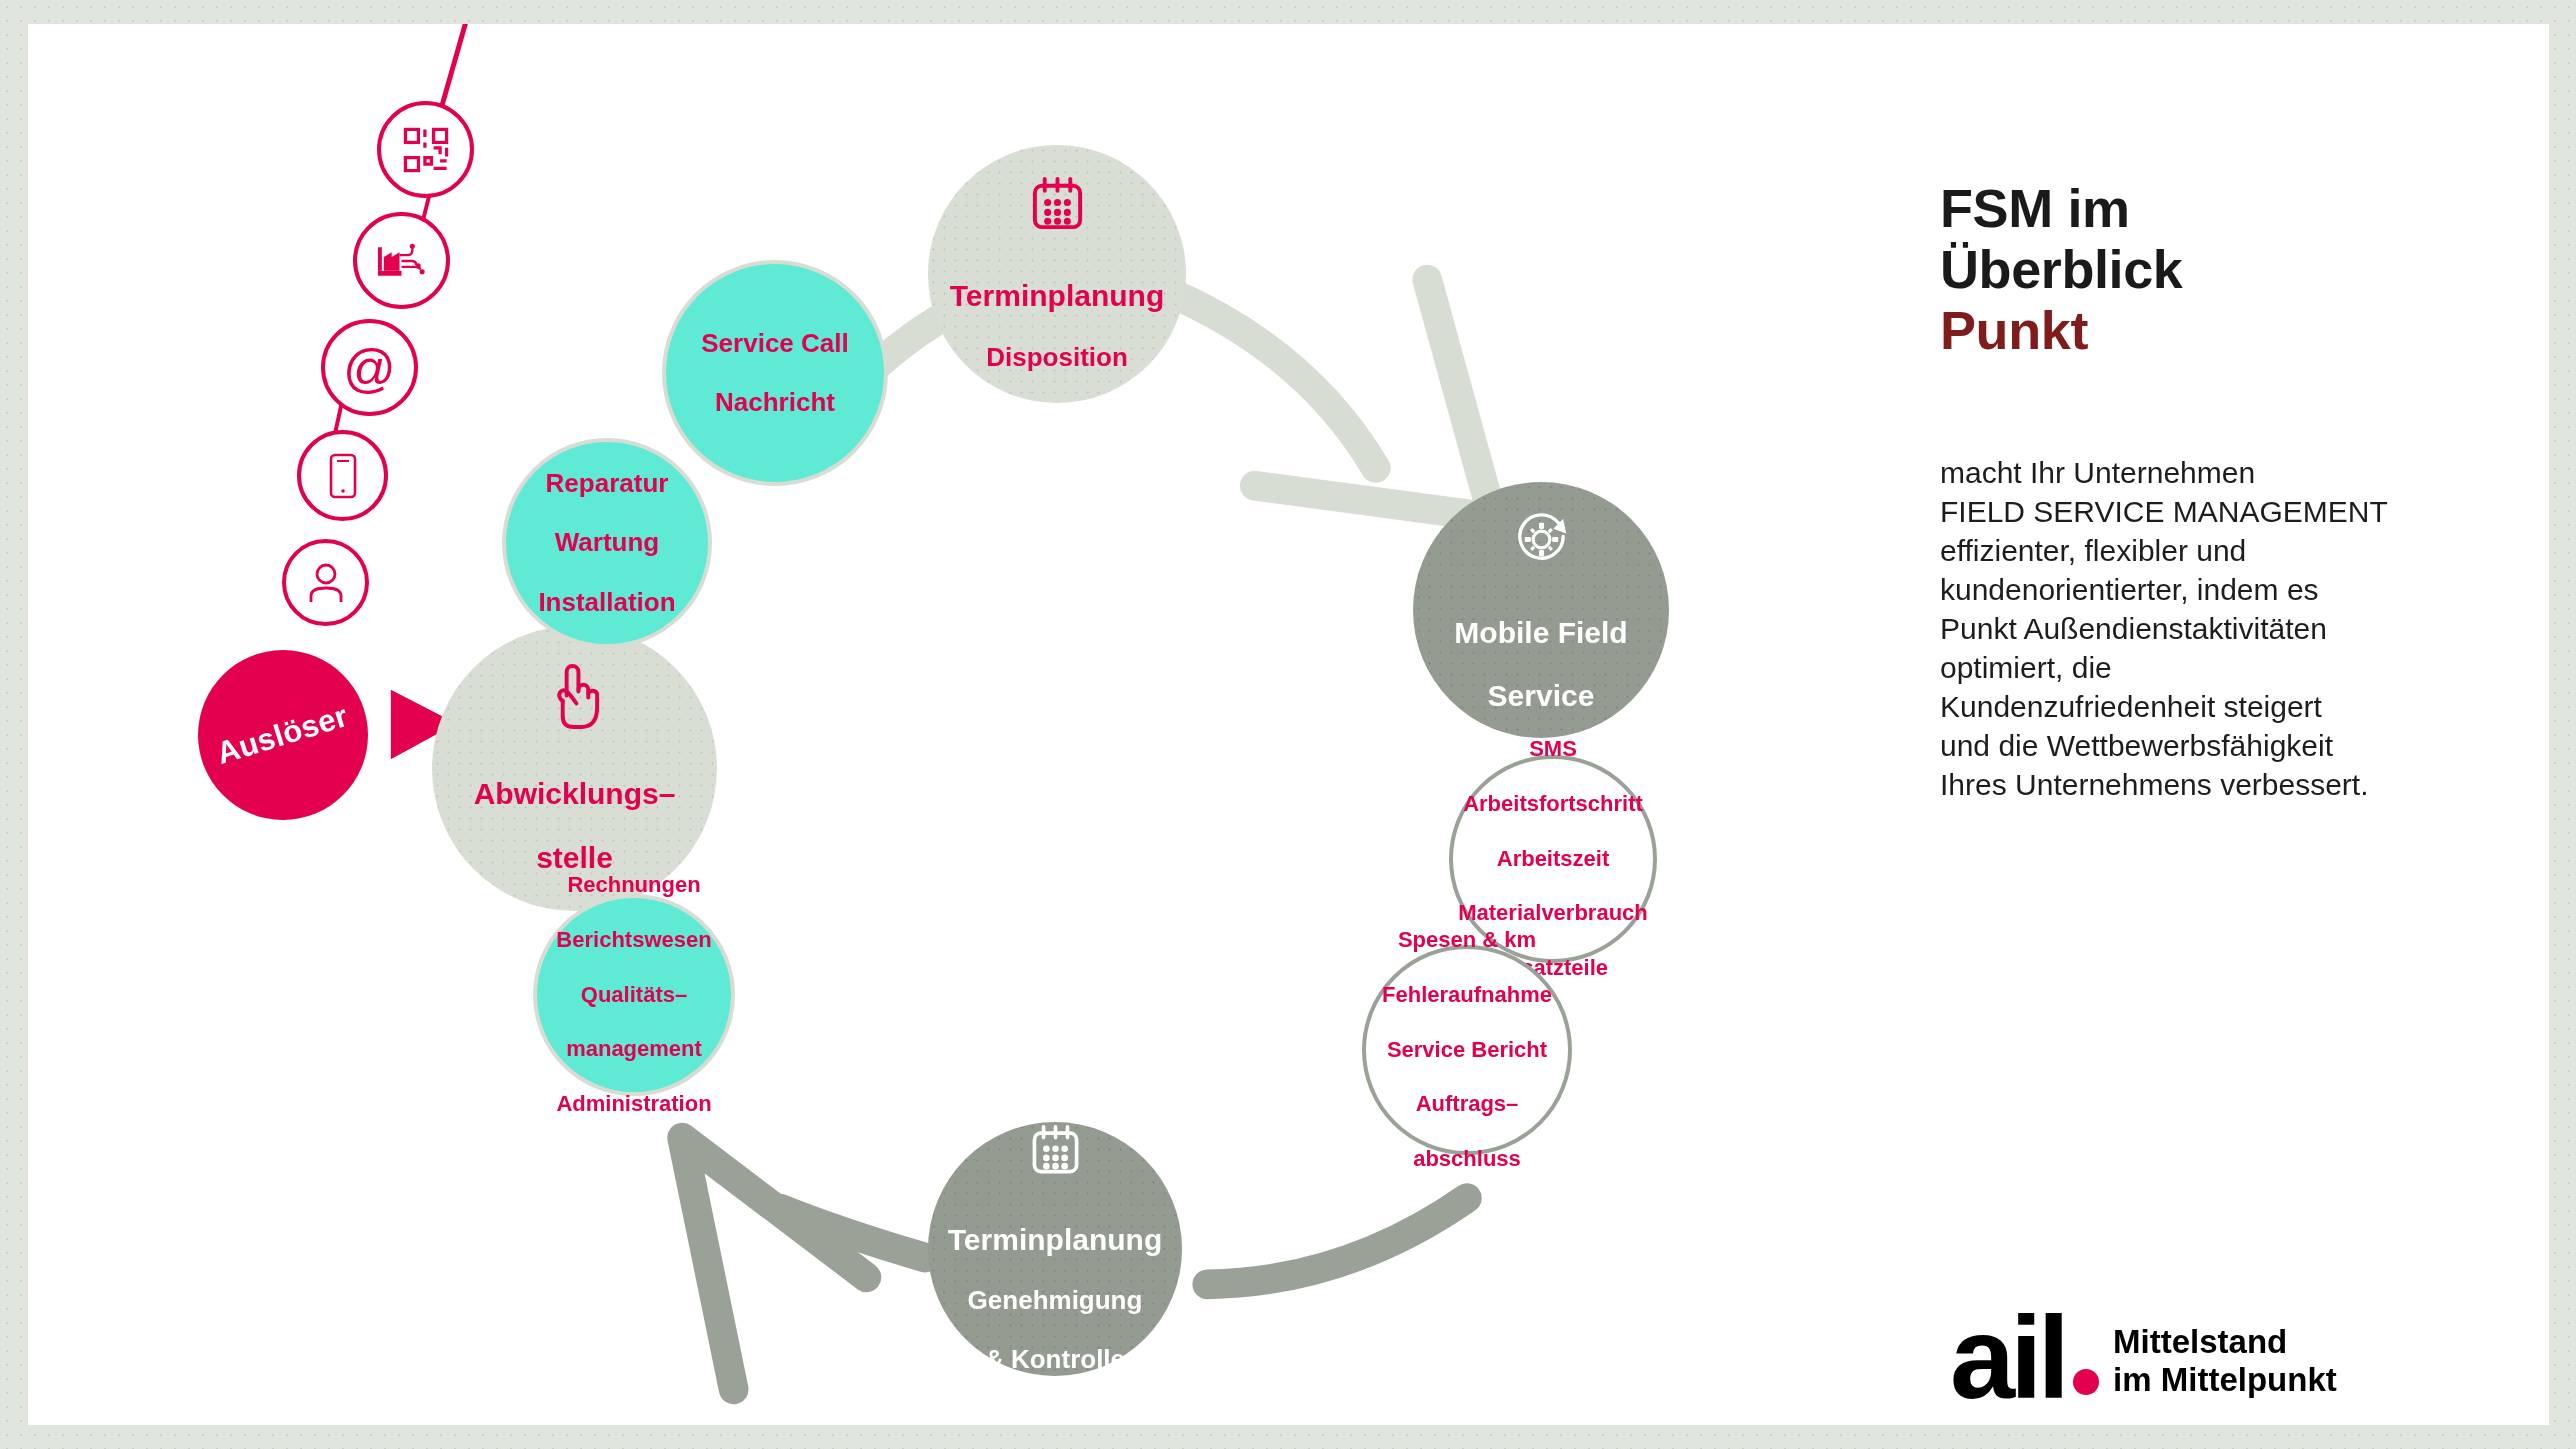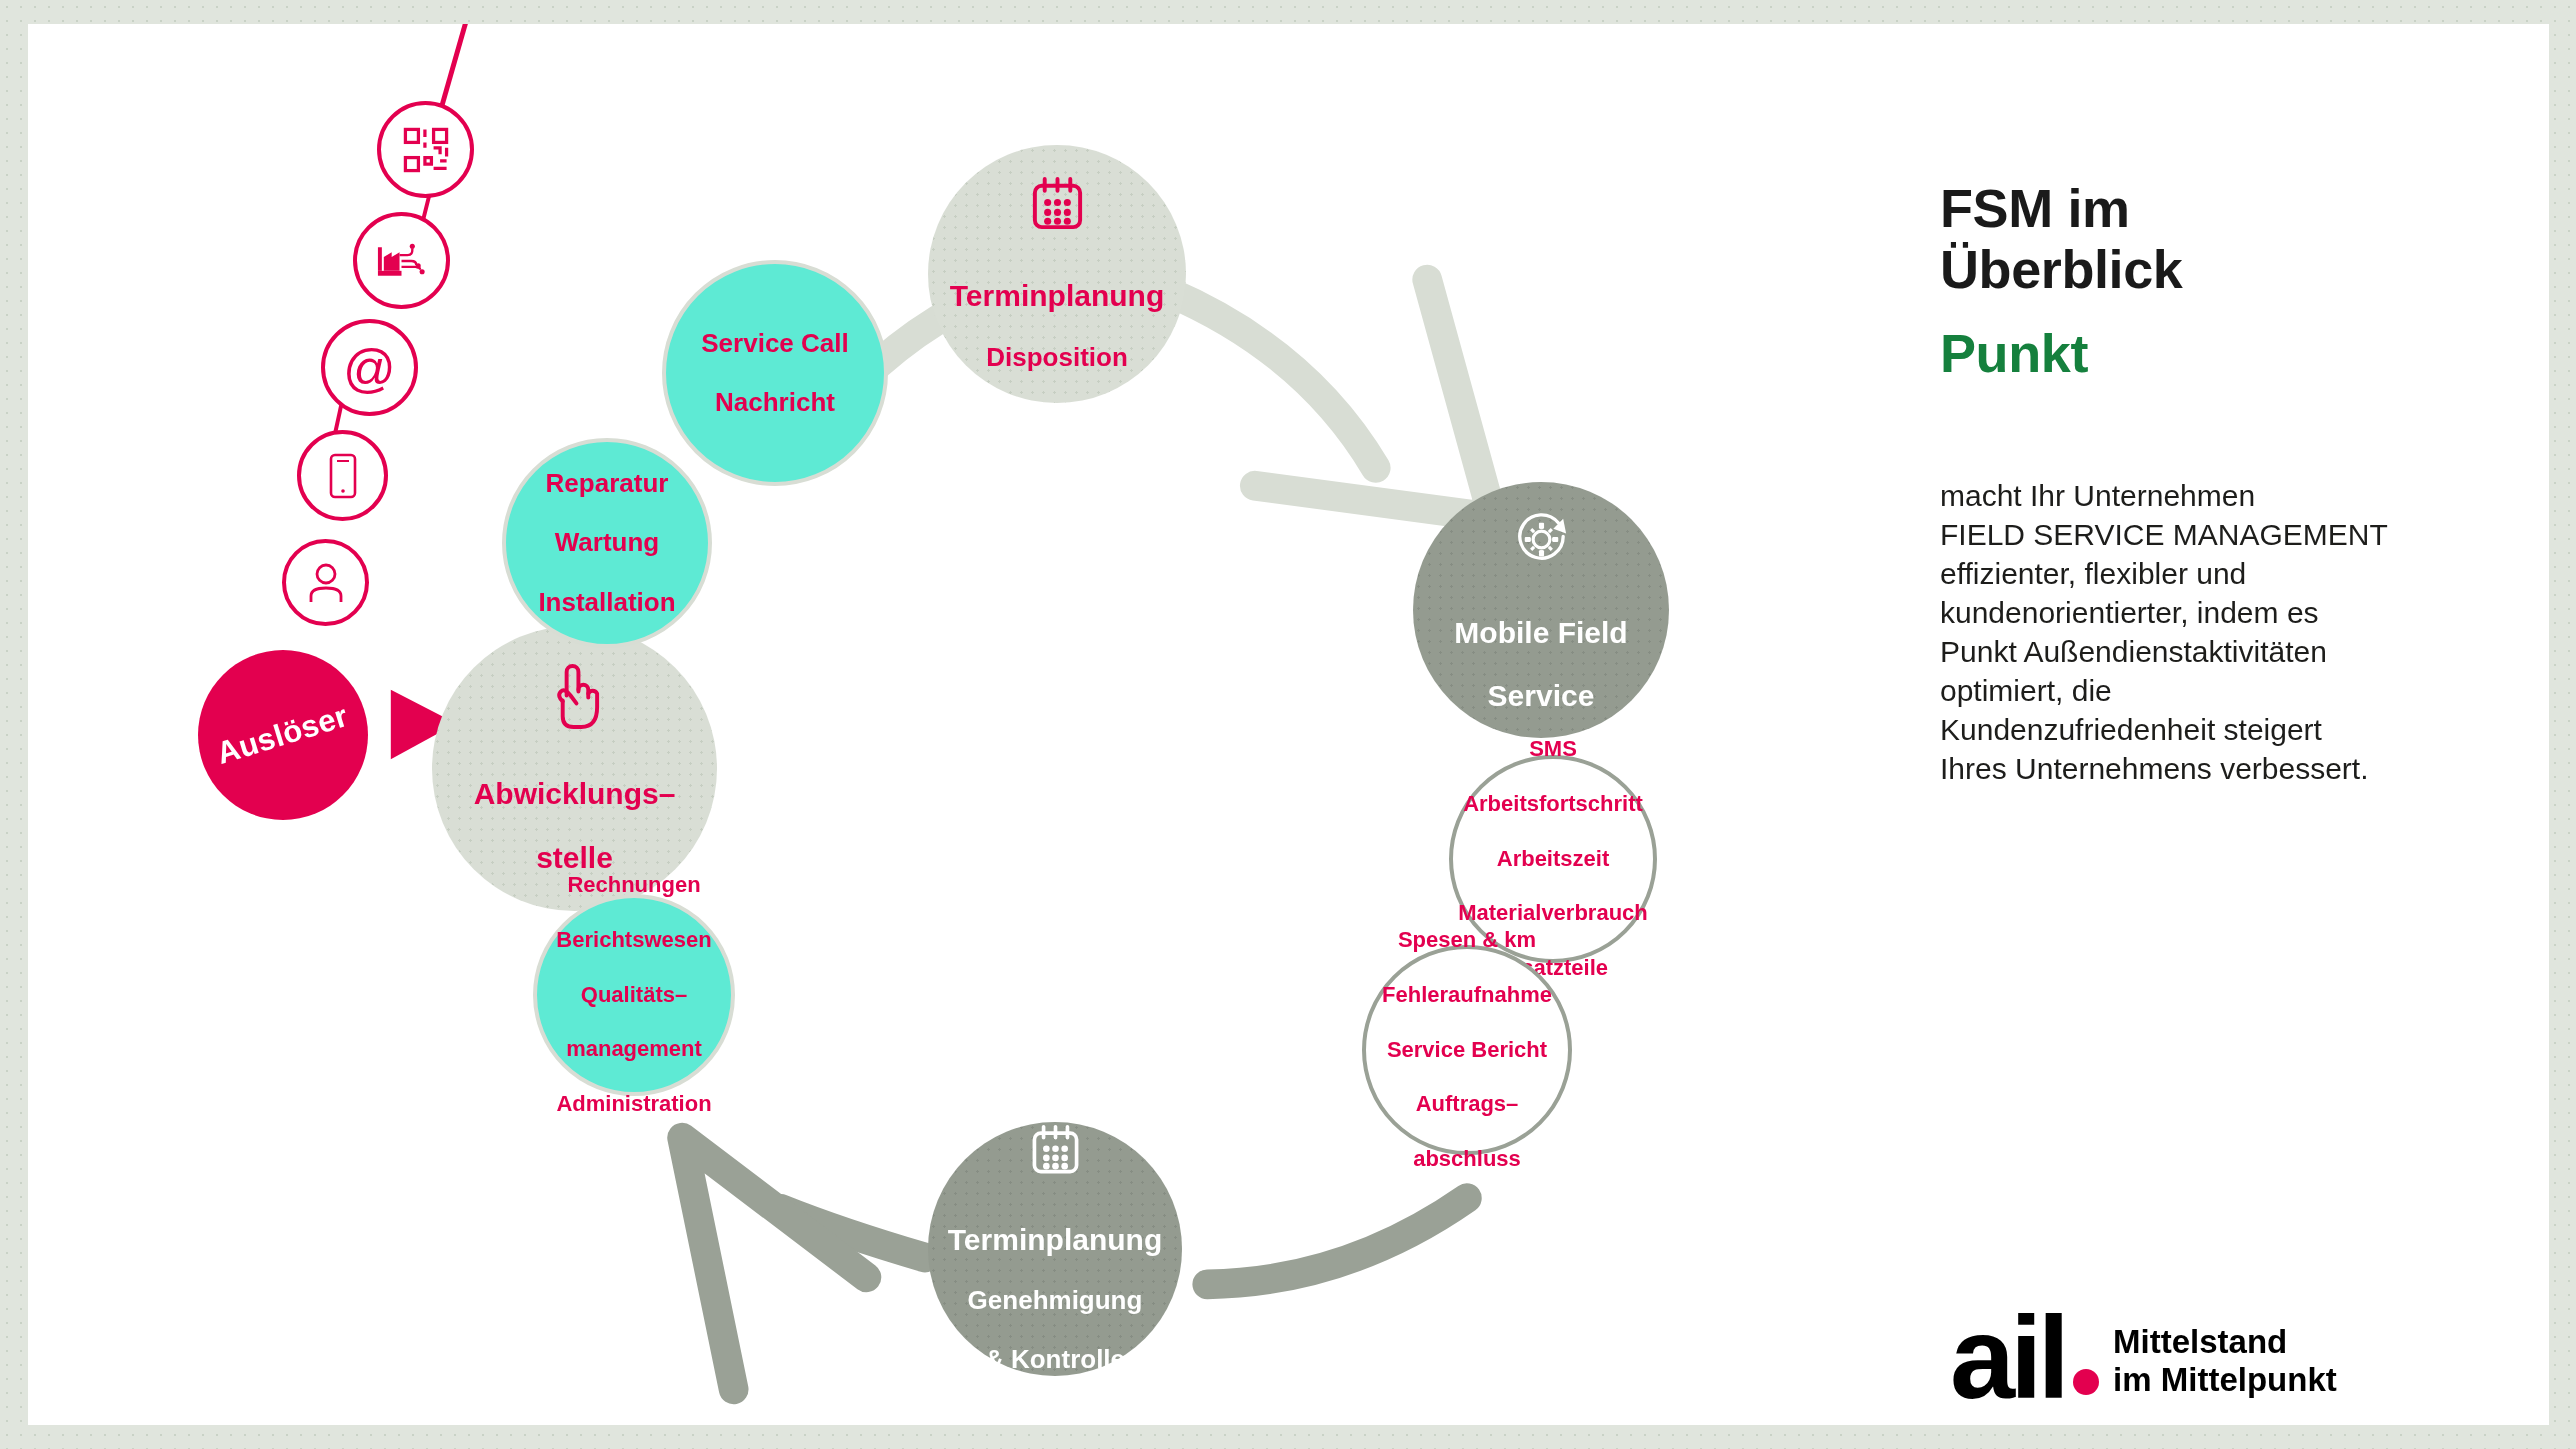--- a/index.html
+++ b/index.html
@@ -98,21 +98,21 @@
     left: 1912px; top: 154px;
     width: 555px;
   }
   #headline {
     font-size: 54px;
     font-weight: bold;
     line-height: 1.13;
     color: #1a1a1a;
     letter-spacing: -0.4px;
   }
-  #headline .accent { color: #15803d; margin-top: 23px; }
+  #headline .accent { color: #7f1d1d; }
   #body-copy {
     margin-top: 92px;
     font-size: 30px;
     line-height: 1.30;
     color: #1d1d1b;
   }
 
   
   #logo {
     position: absolute;
@@ -355,20 +355,21 @@
         <div class="accent">Punkt</div>
       </div>
       <div id="body-copy">
         <div>macht Ihr Unternehmen</div>
         <div>FIELD SERVICE MANAGEMENT</div>
         <div>effizienter, flexibler und</div>
         <div>kundenorientierter, indem es</div>
         <div>Punkt Außendienstaktivitäten</div>
         <div>optimiert, die</div>
         <div>Kundenzufriedenheit steigert</div>
+        <div>und die Wettbewerbsfähigkeit</div>
         <div>Ihres Unternehmens verbessert.</div>
       </div>
     </div>
 
     <div id="logo">
       <span id="logo-mark">ail</span>
       <span id="logo-dot"></span>
       <span id="logo-words">
         <div>Mittelstand</div>
         <div>im Mittelpunkt</div>

